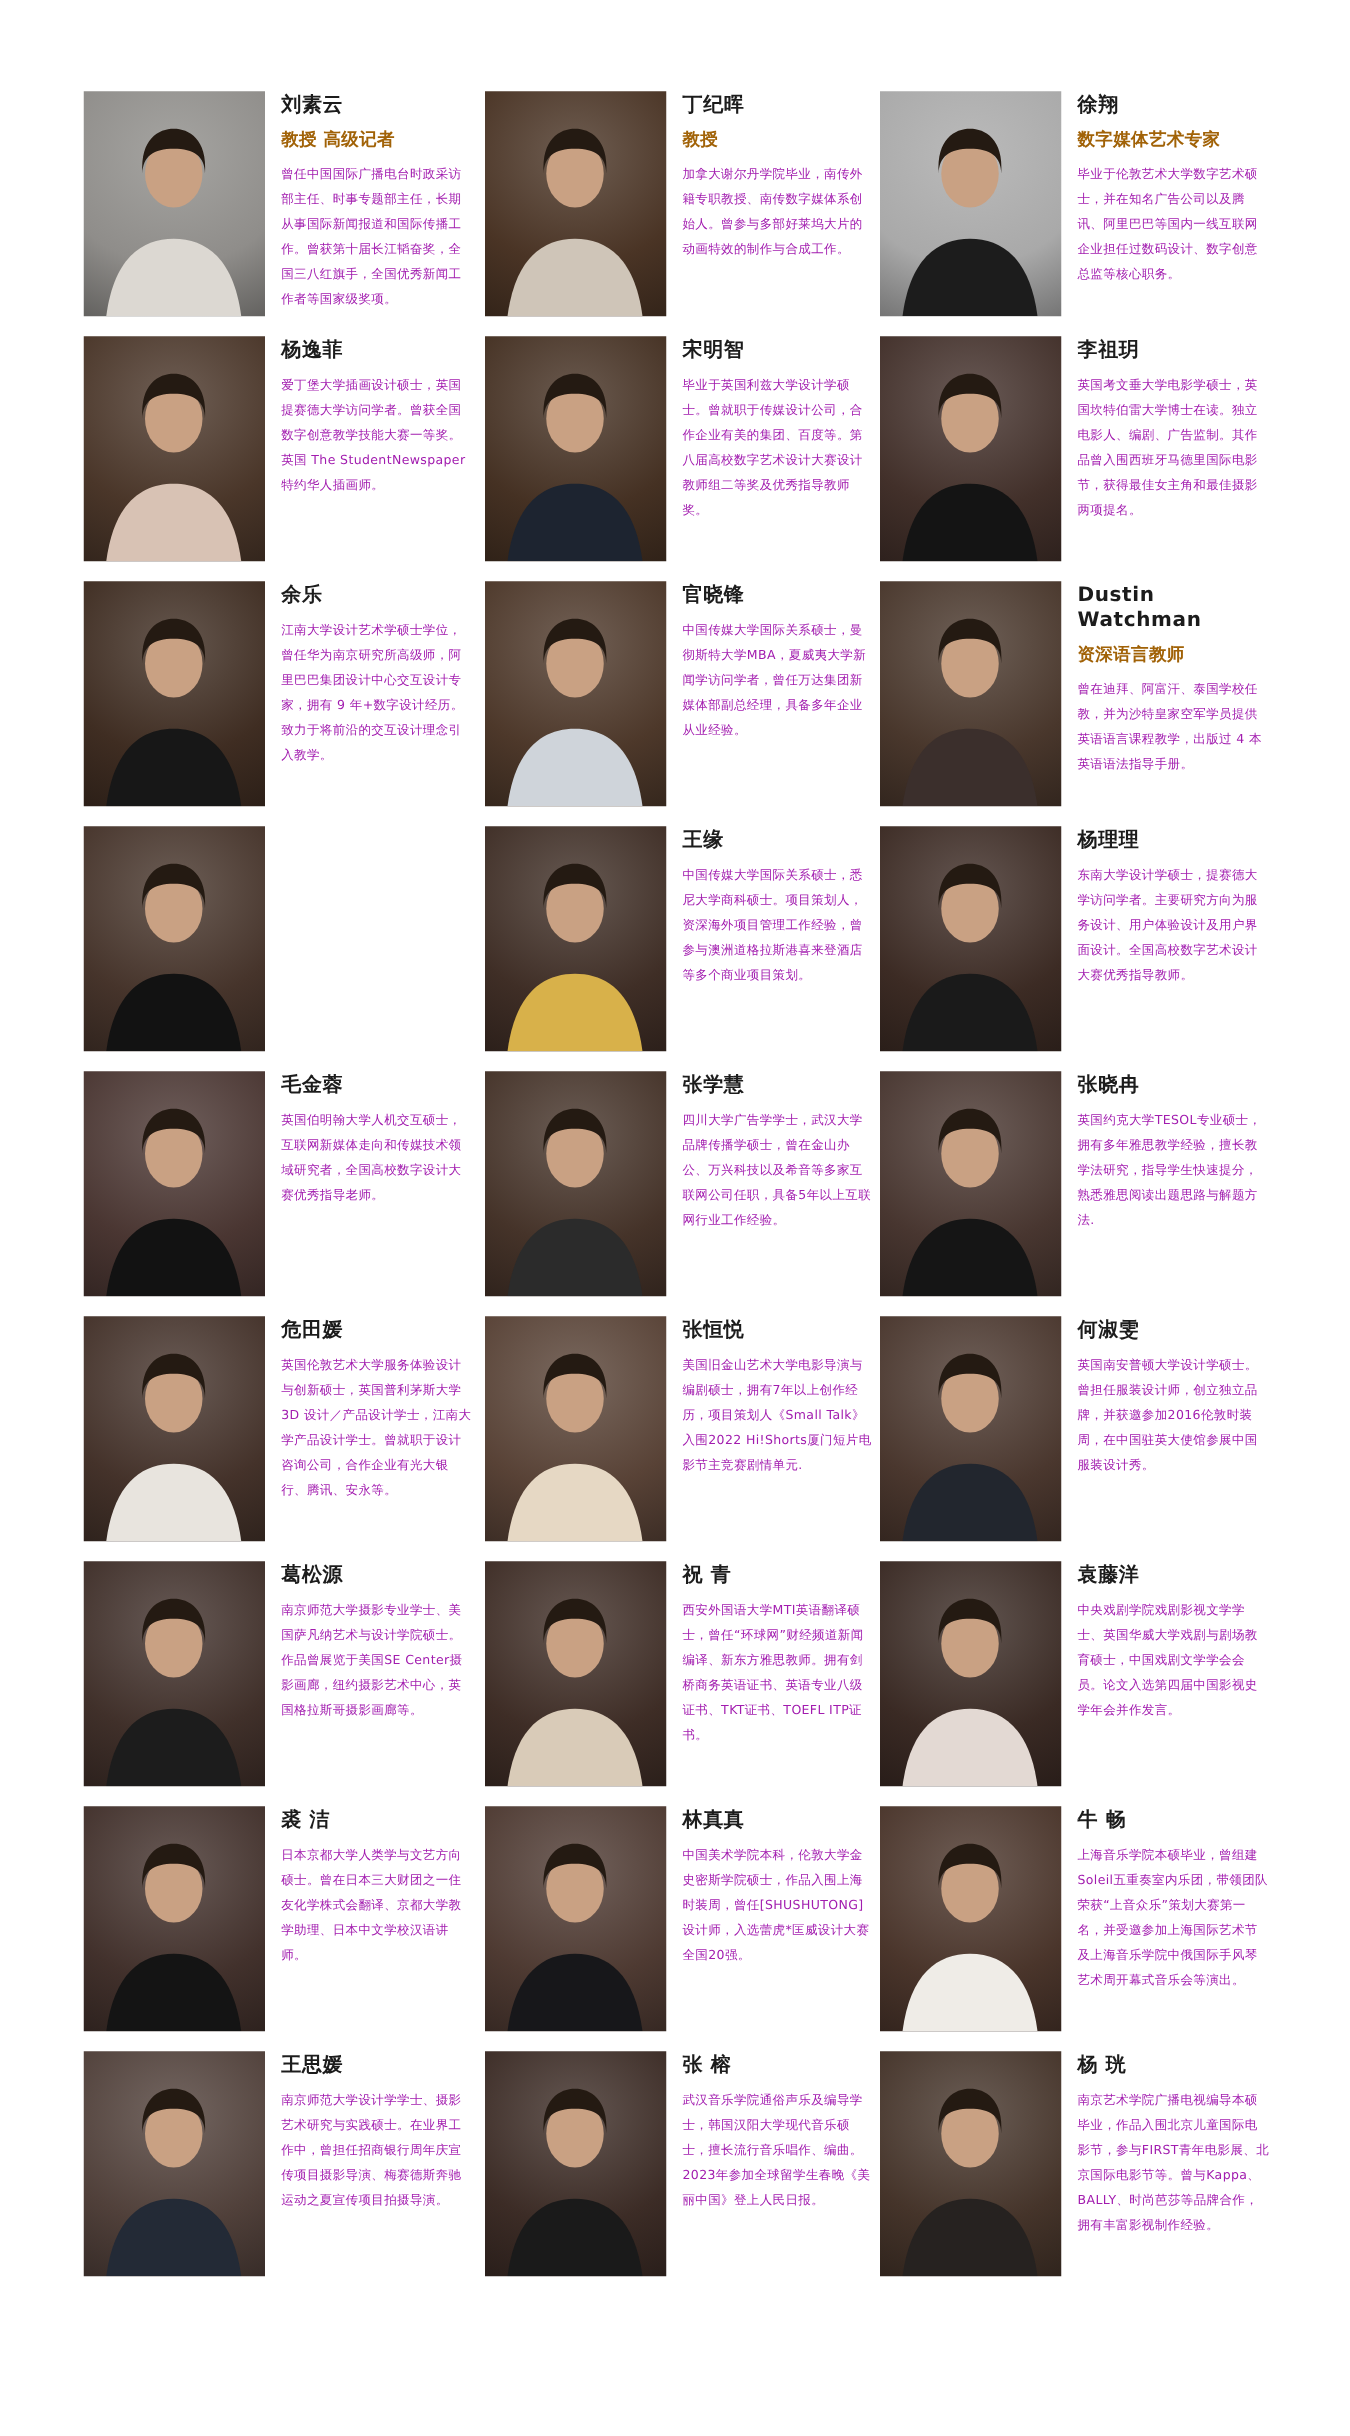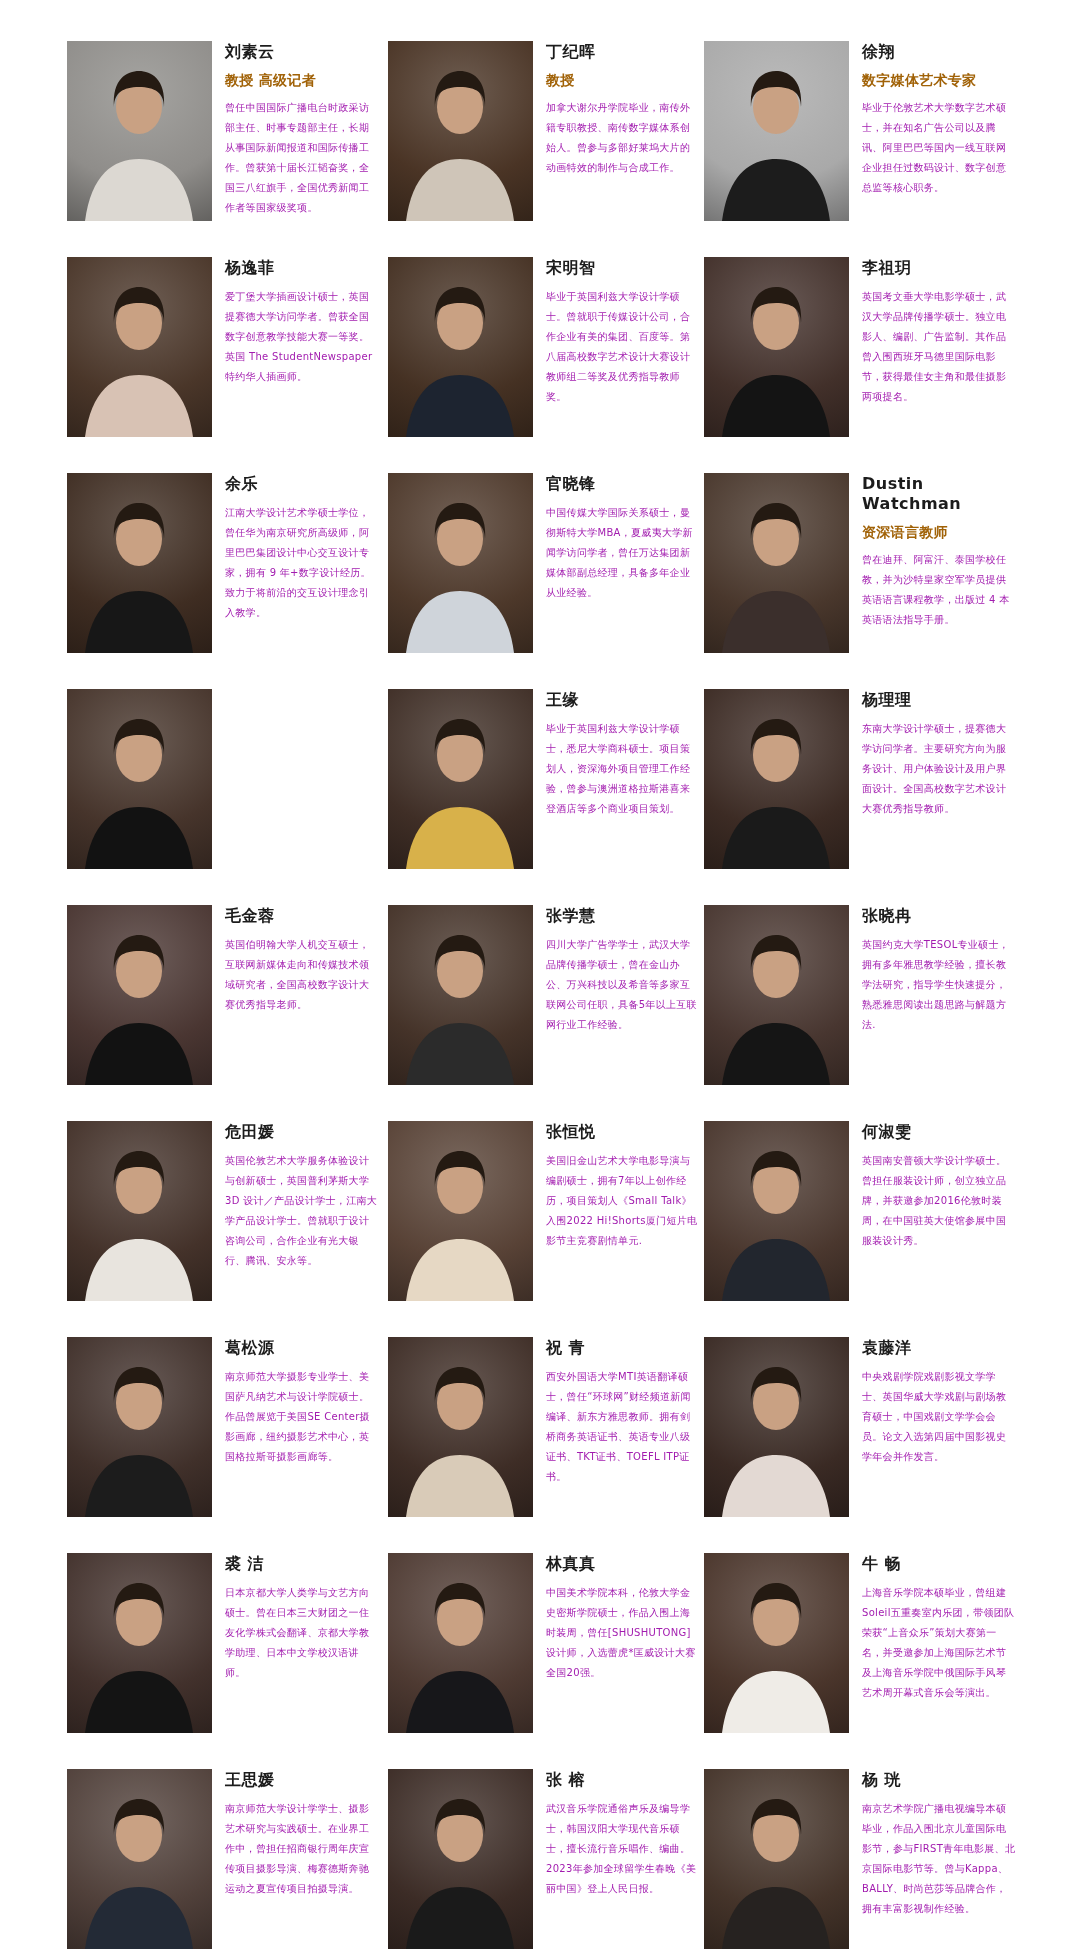--- a/index.html
+++ b/index.html
@@ -3,25 +3,25 @@
 <meta charset="utf-8">
 <style>
   html,body{margin:0;padding:0;}
   body{
     width:1080px;height:1949px;background:#ffffff;
     font-family:"DejaVu Sans","Liberation Sans",sans-serif;
     overflow:hidden;
   }
   #grid{
     box-sizing:border-box;
-    padding:41px 55px 0 67px;
+    padding:73px 55px 0 67px;
     display:grid;
     grid-template-columns:321px 316px 316px;
     grid-auto-rows:180px;
-    row-gap:36px;
+    row-gap:16px;
   }
   .card{display:flex;height:180px;align-items:flex-start;}
   .photo{
     flex:0 0 145px;width:145px;height:180px;
     position:relative;overflow:hidden;background:#43322a;
   }
   .photo svg{position:absolute;left:0;bottom:0;width:100%;height:100%;display:block;}
   .info{margin-left:13px;width:154px;}
   .name{
     font-size:16px;line-height:20px;font-weight:bold;color:#1c1c1c;
@@ -114,21 +114,21 @@
     <div class="photo" style="background: radial-gradient(130% 95% at 50% 28%, rgb(104, 89, 85) 0%, rgb(66, 48, 42) 52%, rgb(36, 26, 23) 100%);">
       <svg viewBox="0 0 145 180" aria-hidden="true">
         <ellipse class="skin" cx="72" cy="66" rx="23" ry="27" fill="#c9a183"></ellipse>
         <path class="hair" d="M47,66 C45,38 60,30 72,30 C84,30 99,38 97,66 C97,52 88,46 72,46 C56,46 47,52 47,66 Z" fill="#241a12"></path>
         <path class="shirt" d="M18,180 C24,134 46,118 72,118 C98,118 120,134 126,180 Z" fill="#141414"></path>
       </svg>
     </div>
     <div class="info">
       <h3 class="name">李祖玥</h3>
 
-      <p class="bio">英国考文垂大学电影学硕士，武汉大学品牌传播学硕士。独立电影人、编剧、广告监制。其作品曾入围西班牙马德里国际电影节，获得最佳女主角和最佳摄影两项提名。</p>
+      <p class="bio">英国考文垂大学电影学硕士，英国坎特伯雷大学博士在读。独立电影人、编剧、广告监制。其作品曾入围西班牙马德里国际电影节，获得最佳女主角和最佳摄影两项提名。</p>
     </div>
   </article>
     <article class="card">
     <div class="photo" style="background: radial-gradient(130% 95% at 50% 28%, rgb(101, 87, 78) 0%, rgb(63, 45, 34) 52%, rgb(35, 25, 19) 100%);">
       <svg viewBox="0 0 145 180" aria-hidden="true">
         <ellipse class="skin" cx="72" cy="66" rx="23" ry="27" fill="#c9a183"></ellipse>
         <path class="hair" d="M47,66 C45,38 60,30 72,30 C84,30 99,38 97,66 C97,52 88,46 72,46 C56,46 47,52 47,66 Z" fill="#241a12"></path>
         <path class="shirt" d="M18,180 C24,134 46,118 72,118 C98,118 120,134 126,180 Z" fill="#171717"></path>
       </svg>
     </div>
@@ -179,21 +179,21 @@
     <div class="photo" style="background: radial-gradient(130% 95% at 50% 28%, rgb(101, 88, 81) 0%, rgb(63, 46, 38) 52%, rgb(35, 25, 21) 100%);">
       <svg viewBox="0 0 145 180" aria-hidden="true">
         <ellipse class="skin" cx="72" cy="66" rx="23" ry="27" fill="#c9a183"></ellipse>
         <path class="hair" d="M47,66 C45,38 60,30 72,30 C84,30 99,38 97,66 C97,52 88,46 72,46 C56,46 47,52 47,66 Z" fill="#241a12"></path>
         <path class="shirt" d="M18,180 C24,134 46,118 72,118 C98,118 120,134 126,180 Z" fill="#d8b14a"></path>
       </svg>
     </div>
     <div class="info">
       <h3 class="name">王缘</h3>
 
-      <p class="bio">毕业于英国利兹大学设计学硕士，悉尼大学商科硕士。项目策划人，资深海外项目管理工作经验，曾参与澳洲道格拉斯港喜来登酒店等多个商业项目策划。</p>
+      <p class="bio">中国传媒大学国际关系硕士，悉尼大学商科硕士。项目策划人，资深海外项目管理工作经验，曾参与澳洲道格拉斯港喜来登酒店等多个商业项目策划。</p>
     </div>
   </article>
     <article class="card">
     <div class="photo" style="background: radial-gradient(130% 95% at 50% 28%, rgb(99, 85, 80) 0%, rgb(60, 43, 36) 52%, rgb(33, 24, 20) 100%);">
       <svg viewBox="0 0 145 180" aria-hidden="true">
         <ellipse class="skin" cx="72" cy="66" rx="23" ry="27" fill="#c9a183"></ellipse>
         <path class="hair" d="M47,66 C45,38 60,30 72,30 C84,30 99,38 97,66 C97,52 88,46 72,46 C56,46 47,52 47,66 Z" fill="#241a12"></path>
         <path class="shirt" d="M18,180 C24,134 46,118 72,118 C98,118 120,134 126,180 Z" fill="#1a1a1a"></path>
       </svg>
     </div>

